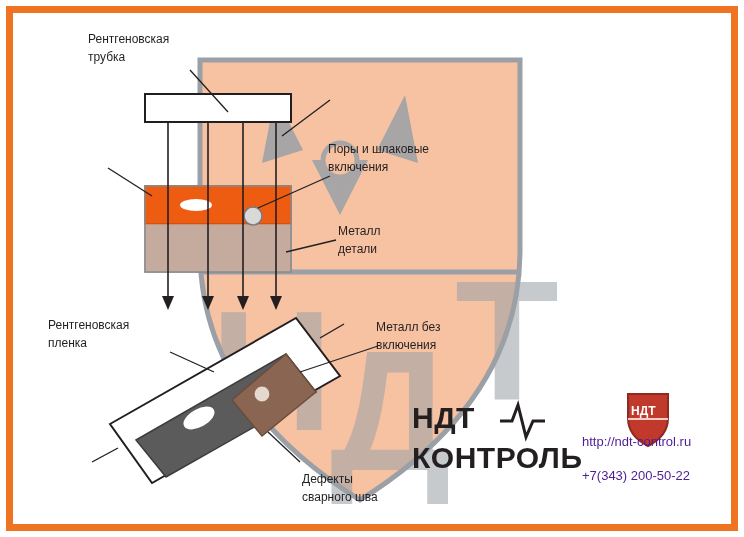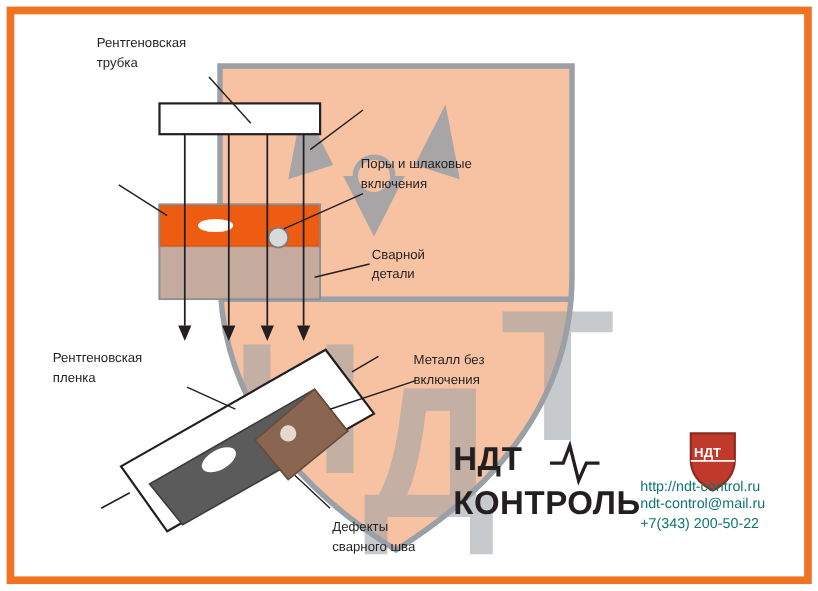--- a/index.html
+++ b/index.html
@@ -1,21 +1,21 @@
 <!DOCTYPE html>
 <html><head>
 <meta charset="utf-8">
 <style>
   html,body{margin:0;padding:0;background:#fff;}
   body{width:744px;height:537px;font-family:"Liberation Sans",sans-serif;}
   #stage{position:relative;width:744px;height:537px;overflow:hidden;background:#ffffff;}
   .frame{position:absolute;left:6px;top:6px;width:732px;height:525px;border:7px solid #ef7421;box-sizing:border-box;background:#ffffff;}
   svg.layer{position:absolute;left:0;top:0;width:744px;height:537px;}
   .lbl{position:absolute;font-family:"Liberation Sans",sans-serif;font-size:12px;line-height:18px;color:#231f20;white-space:pre;}
-  .contact{position:absolute;font-family:"Liberation Sans",sans-serif;font-size:13px;line-height:16px;color:#0f766e;white-space:pre;}
+  .contact{position:absolute;font-family:"Liberation Sans",sans-serif;font-size:13px;line-height:16px;color:#4c1d95;white-space:pre;}
   .logo-text{position:absolute;font-family:"Liberation Sans",sans-serif;font-weight:bold;font-size:30px;line-height:32px;color:#231f20;letter-spacing:0.5px;}
 </style>
 </head>
 <body>
 
 <div id="stage">
   <div class="frame"></div>
 
   <svg class="layer" viewBox="0 0 744 537">
 
@@ -94,28 +94,27 @@
 
     <g stroke="#231f20" stroke-width="3" fill="none" stroke-linejoin="miter">
       <polyline points="500,421 512,421 518,405 526,437 533,421 545,421"></polyline>
     </g>
   </svg>
 
   <div class="lbl" style="left:88px;top:30px;">Рентгеновская
 трубка</div>
   <div class="lbl" style="left:328px;top:140px;">Поры и шлаковые
 включения</div>
-  <div class="lbl" style="left:338px;top:222px;">Сварной
+  <div class="lbl" style="left:338px;top:222px;">Металл
 детали</div>
   <div class="lbl" style="left:48px;top:316px;">Рентгеновская
 пленка</div>
   <div class="lbl" style="left:376px;top:318px;">Металл без
 включения</div>
   <div class="lbl" style="left:302px;top:470px;">Дефекты
 сварного шва</div>
 
   <div class="logo-text" style="left:412px;top:402px;">НДТ</div>
   <div class="logo-text" style="left:412px;top:442px;">КОНТРОЛЬ</div>
 
   <div class="contact" style="left:582px;top:434px;">http://ndt-control.ru</div>
-  <div class="contact" style="left:582px;top:450px;">ndt-control@mail.ru</div>
   <div class="contact" style="left:582px;top:468px;">+7(343) 200-50-22</div>
 </div>
 
 </body></html>

